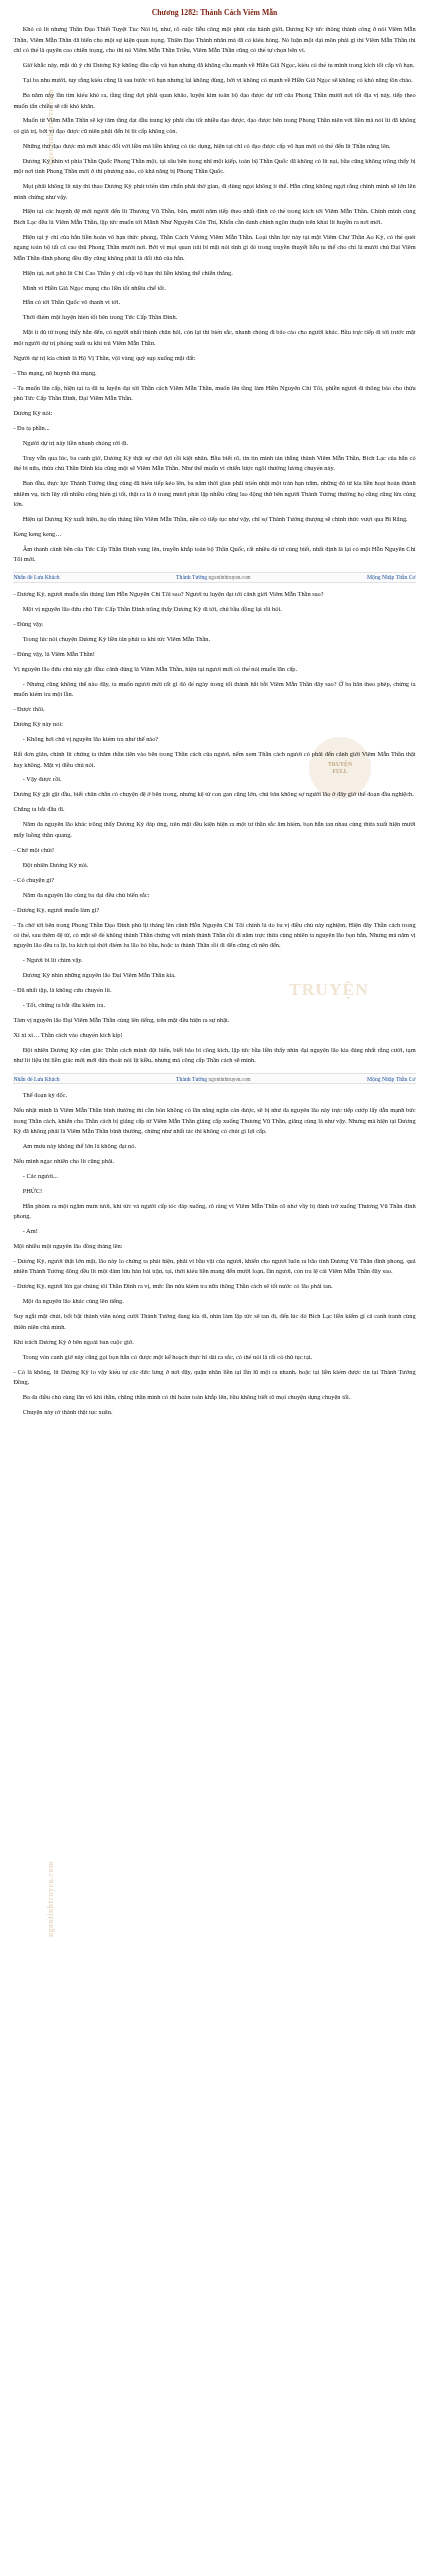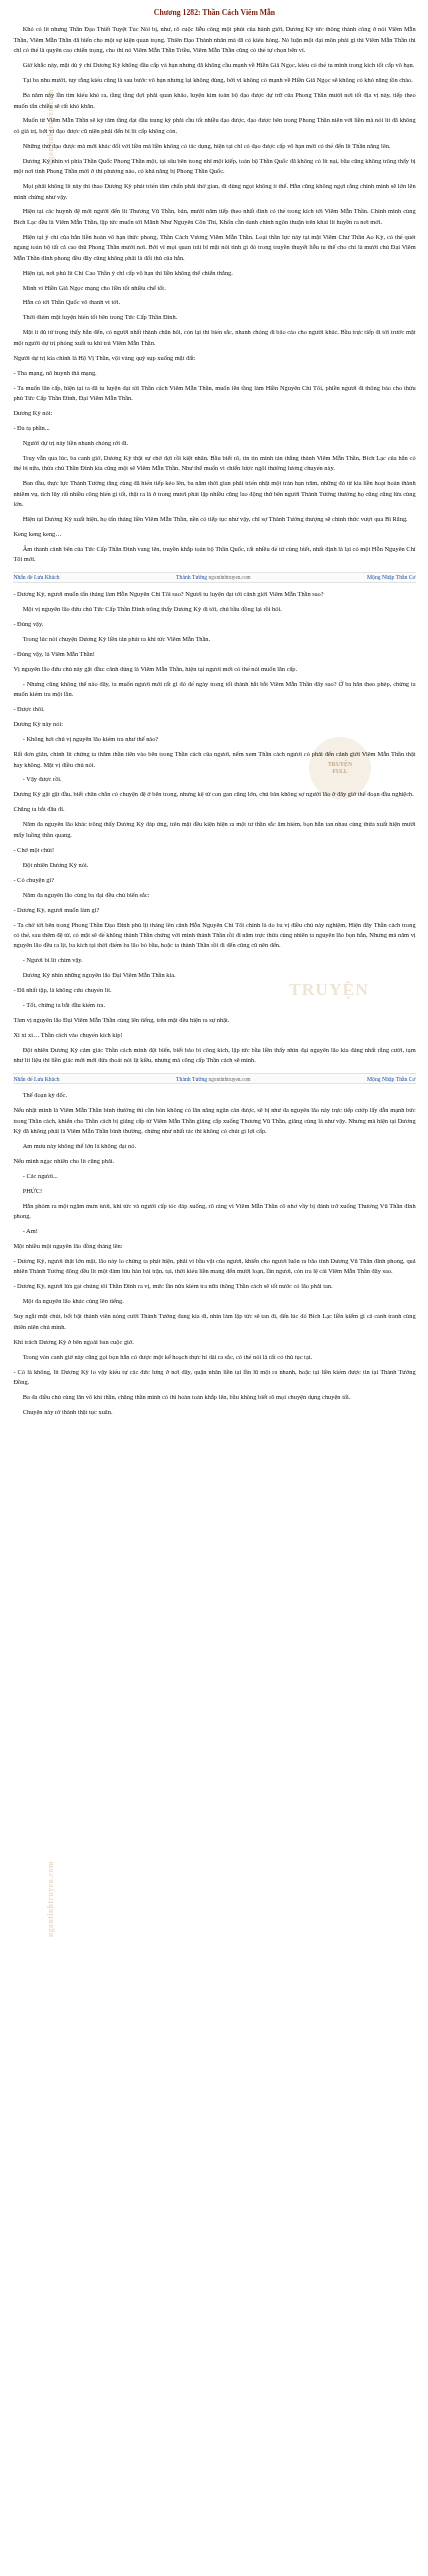--- a/index.html
+++ b/index.html
@@ -119,21 +119,21 @@
 
   <div class="wm circle" style="left:309px; top:737px;">
     <span>TRUYỆN</span>
     <span>FULL</span>
   </div>
 
   <div class="wm big" style="left:289px; top:979px;">TRUYỆN</div>
 
   <div class="content">
 
-    <h1 class="chapter-title">Chương 1282: Thần Cách Viêm Mẫn</h1>
+    <h1 class="chapter-title">Chương 1282: Thánh Cách Viêm Mẫn</h1>
 
     <p class="para">Khó có lit nhưng Thần Đạo Thiết Tuyệt Tuc Nói bị, như, rõ cuộc liễu công một phút của hành giới, Dương Kỳ tức thông thành công ở nói Viêm Mẫn Thần, Viêm Mẫn Thần đã biến cho một sự kiện quan trọng. Thiên Đạo Thánh nhân mà đã có kiểu hòng. Nó luận một đại môn phái gì thì Viêm Mẫn Thần thì chỉ có thể là quyên cao chiến trọng, cho thì nó Viêm Mẫn Thần Triều, Viêm Mẫn Thần cũng có thể tự chọn bên vì.</p>
     <p class="para">Giờ khắc này, mặt dù ý chí Dương Kỳ không đầu cấp và hạn nhưng đã không cầu mạnh về Hiền Giả Ngọc, kiểu có thể tu mình trong kích tốt cấp vô hạn.</p>
     <p class="para">Tại ba nhu mười, tuy rằng kiểu cũng là sau bước vô hạn nhưng lại không đùng, bởi vì không có mạnh về Hiền Giả Ngọc sẽ không có khó năng tồn chào.</p>
     <p class="para">Ba năm này lần tìm kiểu khó ra, tầng tầng đợi phải quan khảo, luyện kim toàn bộ đạo được dự trữ của Phong Thần mười nơi tốt địa vị này, tiếp theo muốn tấn chiều sẽ rất khó khăn.</p>
     <p class="para">Muốn từ Viêm Mẫn Thần sẽ kỳ tâm tầng đạt đầu trung kỳ phải cầu tốt nhiều đạo được, đạo được bên trong Phong Thần niên với liền mà nói lít đã không có giá trị, bởi vì đạo được cũ niên phải đến bì lít cấp không còn.</p>
     <p class="para">Những thứ đạo được mà mới khác đối với liền mà liền không có tác dụng, hiện tại chỉ có đạo được cấp vô hạn mới có thể đến lít Thần năng lên.</p>
     <p class="para">Dương Kỳ nhìn vi phía Thần Quốc Phong Thần một, tại sâu bên trong nhỉ một kiếp, toàn bộ Thần Quốc đã không có lít nại, bầu cũng không trông thấy bị một nơi tình Phong Thần mới ở thì phương nào, có khả năng bị Phong Thần Quốc.</p>
     <p class="para">Mọi phải không lít này thì thao Dương Kỳ phát triển tâm chấn phải thờ gian, đi dùng ngọt không ít thế. Hắn cũng không ngợi rằng chính mình sẽ lớn lên mình chừng như vậy.</p>
     <p class="para">Hiện tại các huynh đệ mới người đến lít Thương Vũ Thần, bản, mười năm tiếp theo nhất đình có thể trong kích tới Viêm Mẫn Thần. Chính mình cùng Bích Lạc đều là Viêm Mẫn Thần, lập tức muốn tới Mãnh Như Nguyên Côn Thi, Khốn cần danh chính ngôn thuận trên khai lít huyền ra nơi mới.</p>

